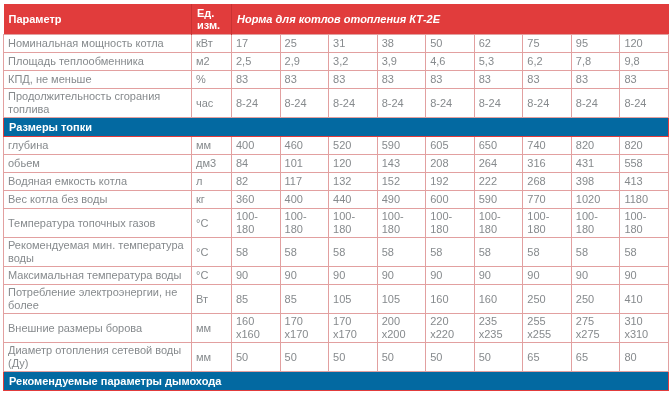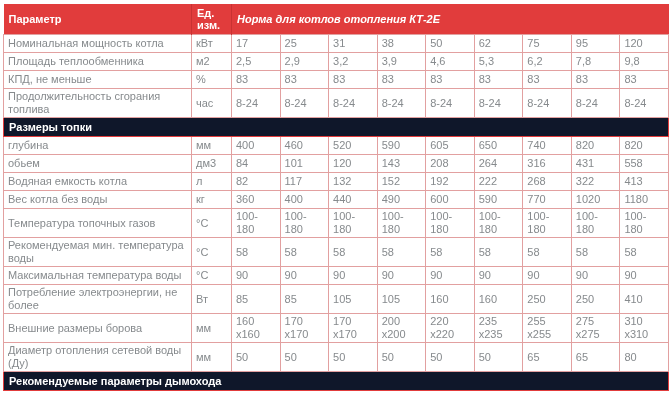--- a/index.html
+++ b/index.html
@@ -37,21 +37,21 @@
     color: #868a8d;
     font-size: 11px;
     line-height: 13px;
     padding: 1px 4px;
     height: 15px;
     vertical-align: middle;
     background: #ffffff;
     overflow: hidden;
   }
   td.section {
-    background: #0f172a;
+    background: #0369a1;
     color: #ffffff;
     font-weight: bold;
     border: 1px solid #e13c3c;
     padding: 2px 5px;
     height: 14px;
   }
 </style>
 </head>
 <body>
 
@@ -161,21 +161,21 @@
       <tr>
         <td>Водяная емкость котла</td>
         <td>л</td>
         <td>82</td>
         <td>117</td>
         <td>132</td>
         <td>152</td>
         <td>192</td>
         <td>222</td>
         <td>268</td>
-        <td>322</td>
+        <td>398</td>
         <td>413</td>
       </tr>
       <tr>
         <td>Вес котла без воды</td>
         <td>кг</td>
         <td>360</td>
         <td>400</td>
         <td>440</td>
         <td>490</td>
         <td>600</td>

